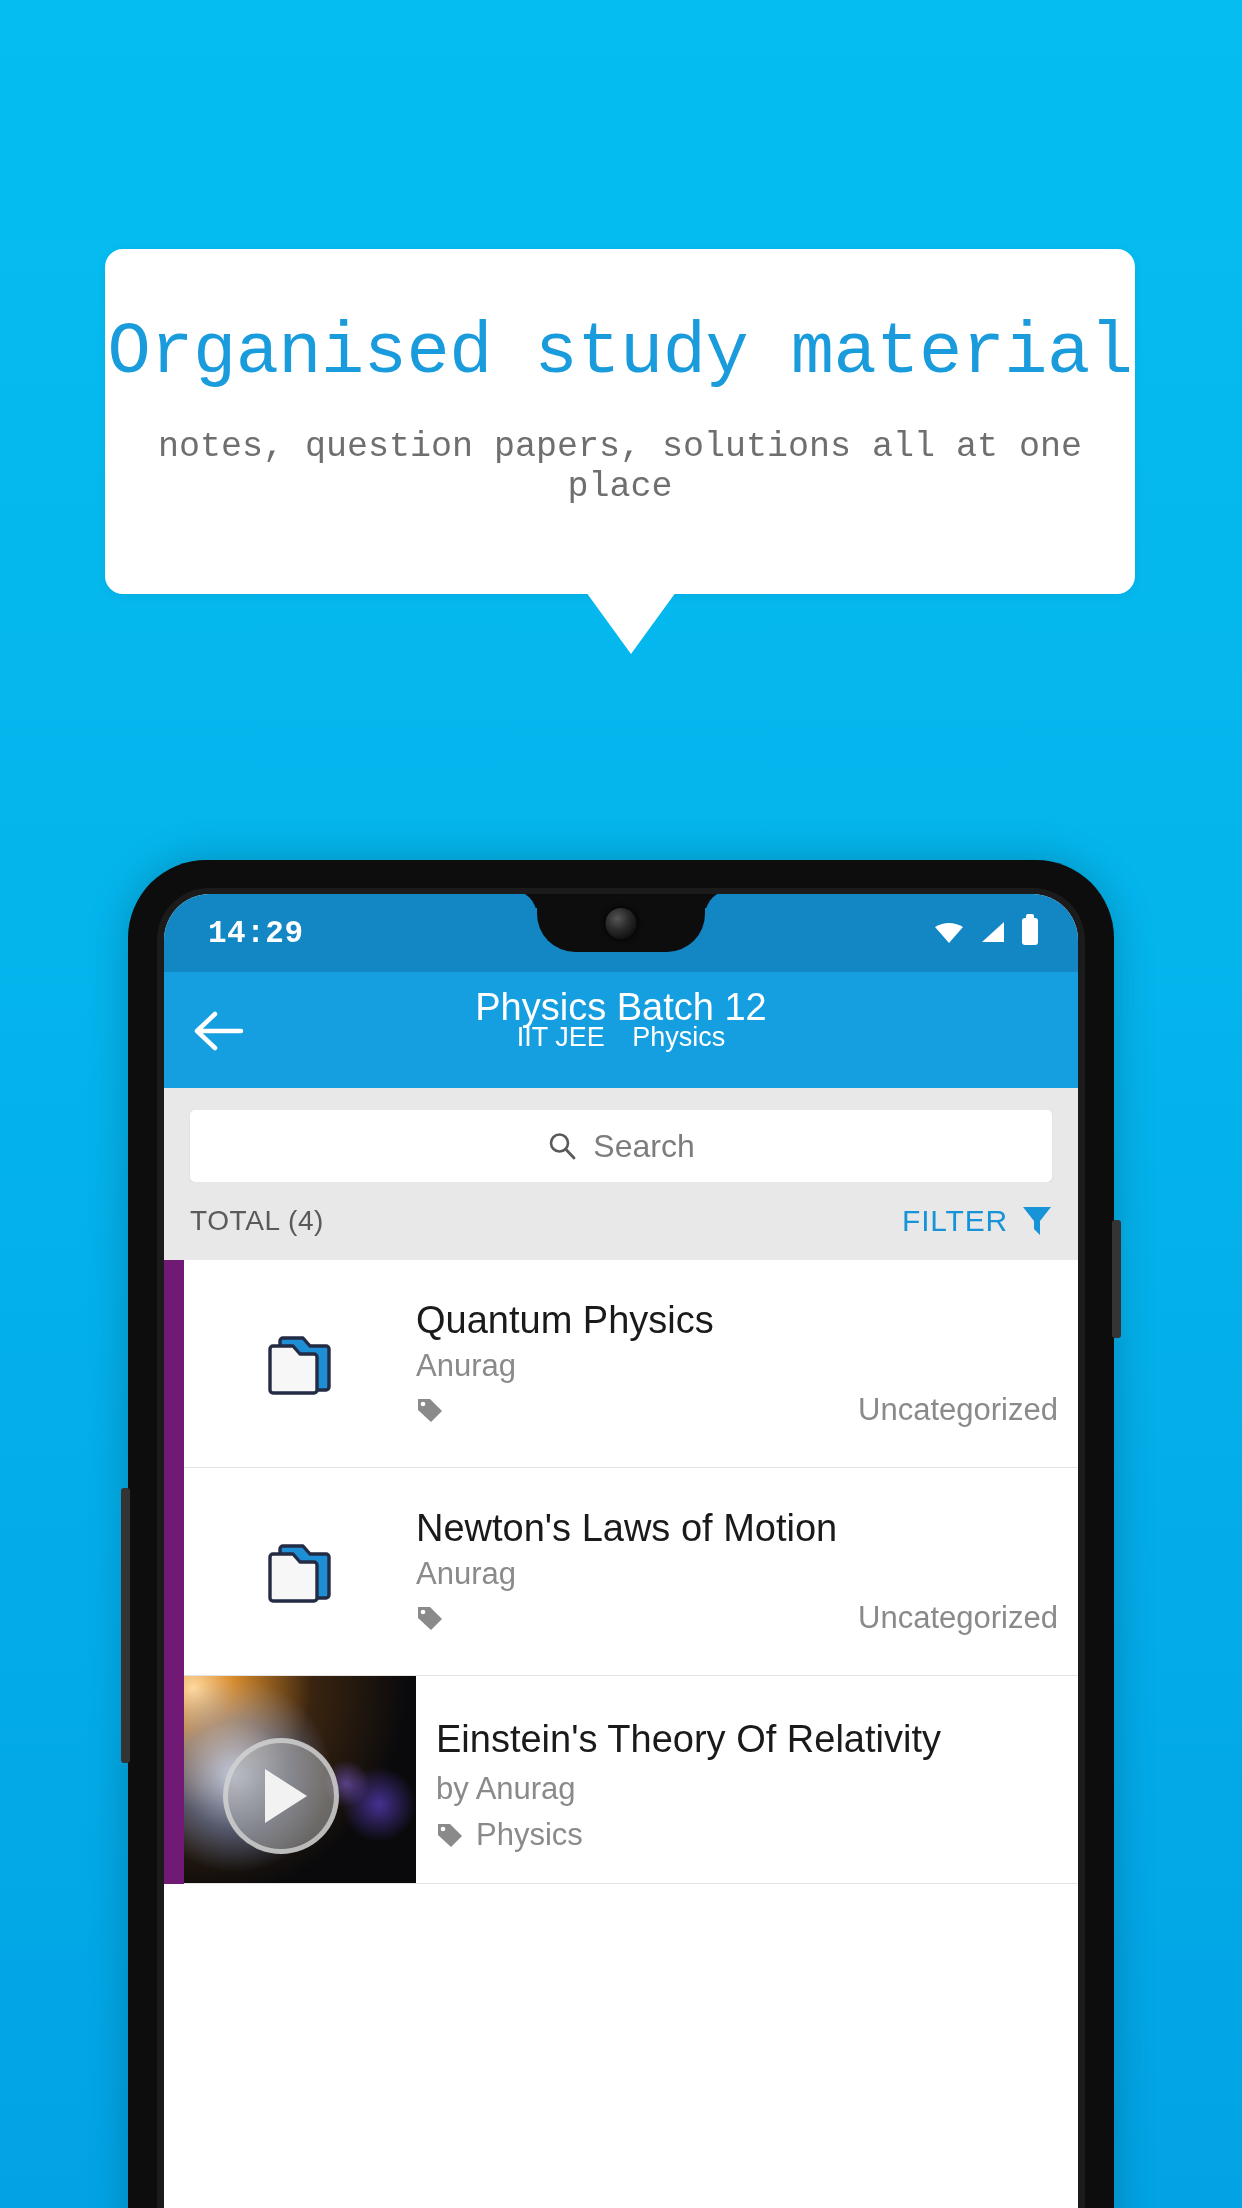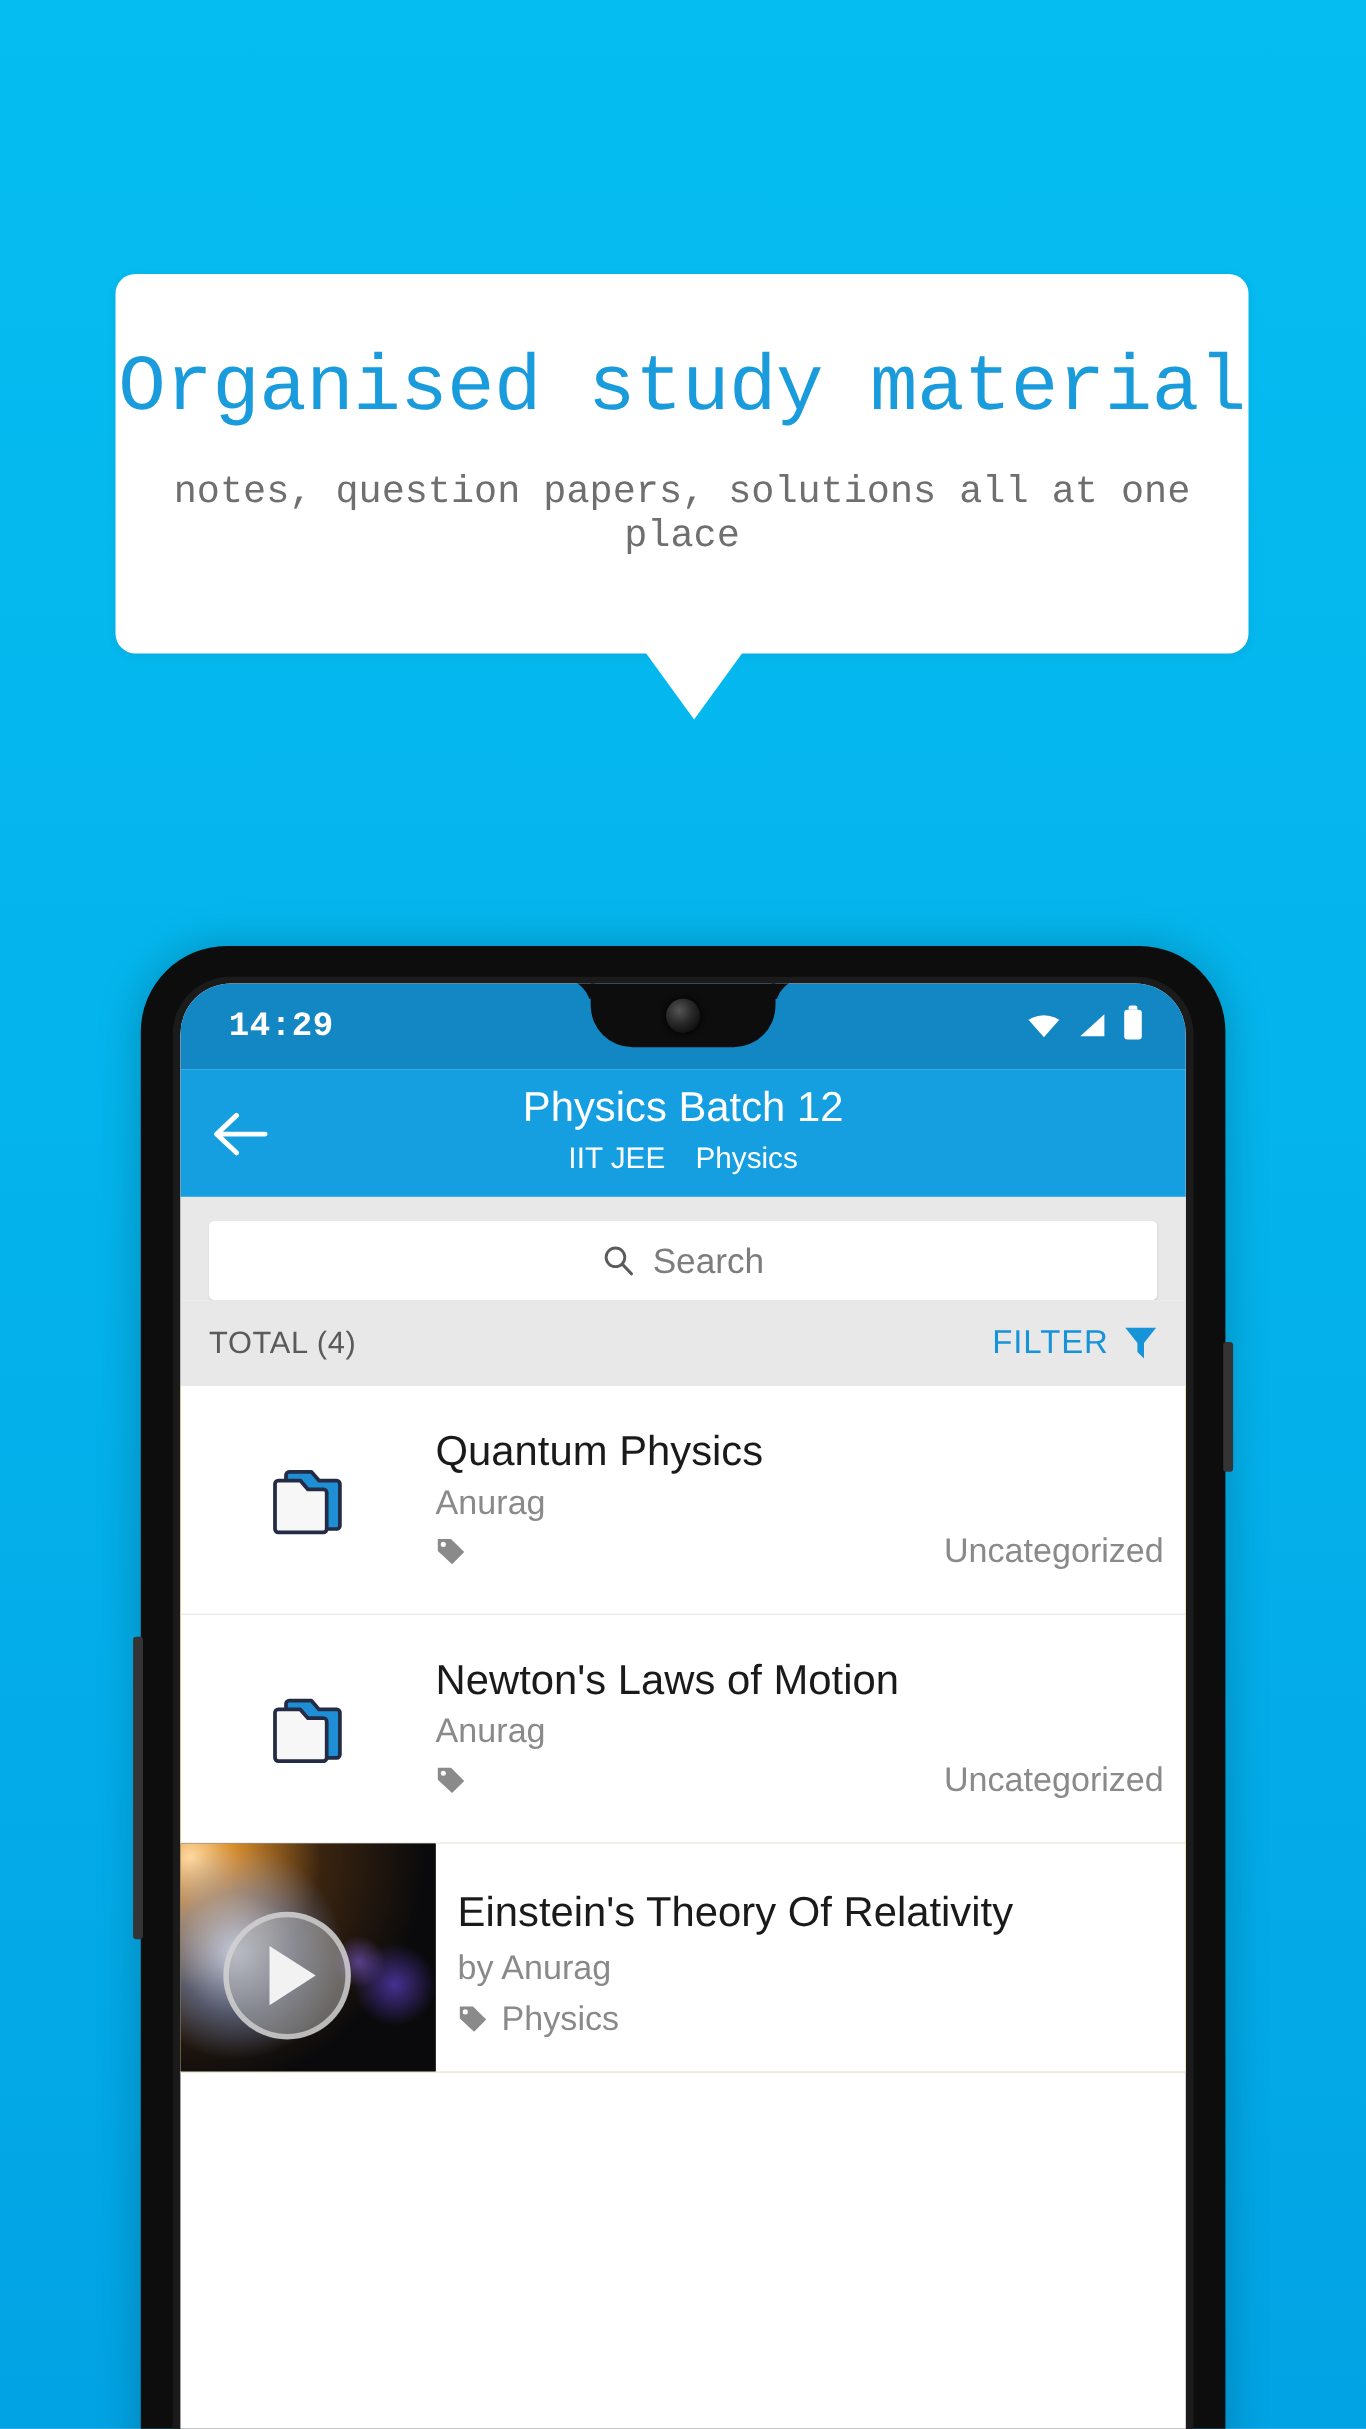--- a/index.html
+++ b/index.html
@@ -92,21 +92,21 @@
     position:relative;height:116px;background:#159FE0;
   }
   .back-arrow{
     position:absolute;left:30px;top:38px;width:50px;height:42px;cursor:pointer;
   }
   .appbar-title{
     position:absolute;left:0;top:14px;width:100%;text-align:center;
     color:#fff;font-size:38px;font-weight:400;
   }
   .appbar-sub{
-    position:absolute;left:0;top:66px;width:100%;text-align:center;
+    position:absolute;left:0;top:50px;width:100%;text-align:center;
     color:#ffffff;font-size:27px;font-weight:400;
   }
   .appbar-sub span{margin:0 10px;}
 
   
   .tabs{
     position:relative;height:92px;background:#fff;display:flex;align-items:center;
     justify-content:flex-end;padding-right:0;box-sizing:border-box;
     border-bottom:1px solid #e2e2e2;
   }
@@ -135,21 +135,21 @@
   .totalrow{
     background:#E8E8E8;height:78px;display:flex;align-items:center;
     justify-content:space-between;padding:0 26px;box-sizing:border-box;
   }
   .total-label{color:#5a5a5a;font-size:28px;letter-spacing:0.6px;}
   .filter-group{display:flex;align-items:center;gap:14px;cursor:pointer;}
   .filter-label{color:#1794D8;font-size:30px;letter-spacing:0.8px;}
   .funnel{width:30px;height:32px;}
 
   
-  .list{background:#eab308;}
+  .list{background:#701a75;padding-left:20px;}
   .row{
     display:flex;align-items:center;height:207px;border-bottom:1px solid #e4e4e4;
     cursor:pointer;background:#fff;
   }
   .row-icon{
     width:232px;min-width:232px;display:flex;align-items:center;justify-content:center;
   }
   .row-body{flex:1;padding-right:20px;}
   .row-title{font-size:38px;color:#1a1a1a;line-height:1.15;margin-bottom:6px;}
   .row-author{font-size:31px;color:#8a8a8a;margin-bottom:8px;}

